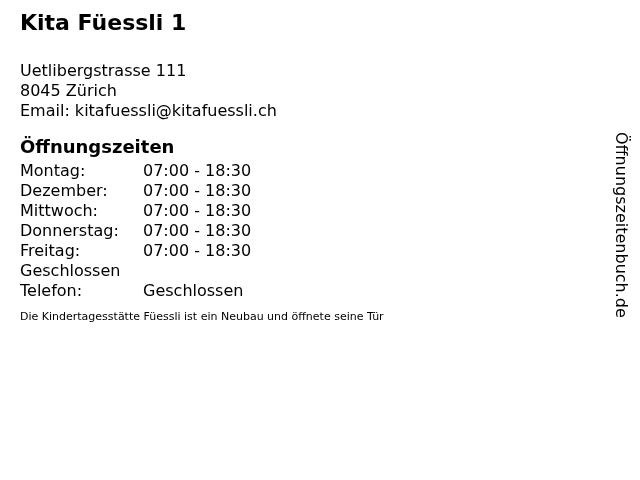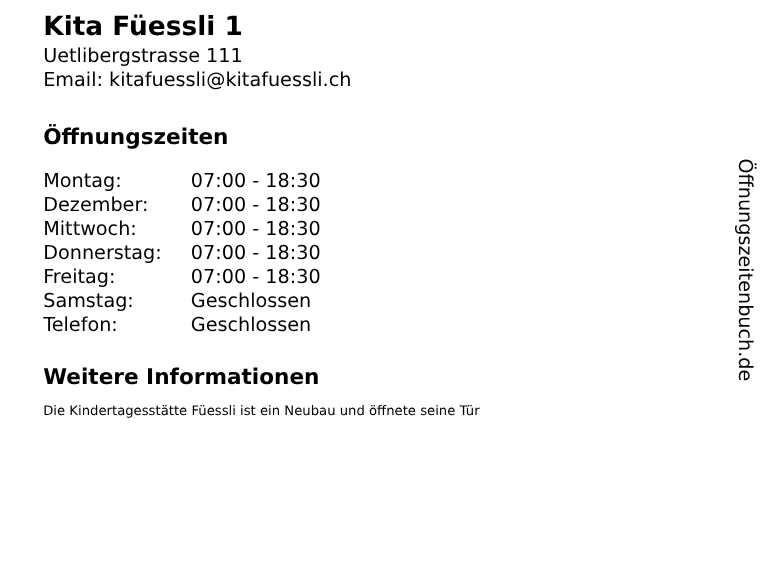--- a/index.html
+++ b/index.html
@@ -6,45 +6,45 @@
   html, body { width: 640px; height: 480px; }
   body {
     font-family: "DejaVu Sans", "Liberation Sans", sans-serif;
     background: #ffffff;
     color: #000000;
     position: relative;
     overflow: hidden;
   }
   .content {
     position: absolute;
-    top: 0; left: 16px;
+    top: 0; left: 0;
     width: 610px;
     padding: 9px 0 0 20px;
   }
   .page-title {
     font-size: 22px;
     line-height: 28px;
     font-weight: bold;
     white-space: nowrap;
   }
   .contact {
-    margin-top: 0;
+    margin-top: 24px;
     font-size: 16px;
     line-height: 20px;
   }
   .contact div { white-space: nowrap; }
   .section-heading {
     font-size: 18px;
     line-height: 24px;
     font-weight: bold;
     white-space: nowrap;
   }
-  .hours-heading { margin-top: 26px; }
+  .hours-heading { margin-top: 14px; }
   .hours-list {
-    margin-top: 14px;
+    margin-top: 2px;
     font-size: 16px;
     line-height: 20px;
   }
   .hours-row {
     display: grid;
     grid-template-columns: 123px auto;
   }
   .hours-row span { white-space: nowrap; }
   .info-heading { margin-top: 22px; }
   .info-paragraph {
@@ -67,20 +67,21 @@
 </style>
 </head>
 <body>
 
 <div class="content">
 
   <div class="page-title">Kita Füessli 1</div>
 
   <div class="contact">
     <div>Uetlibergstrasse 111</div>
+    <div>8045 Zürich</div>
     <div>Email: kitafuessli@kitafuessli.ch</div>
   </div>
 
   <div class="section-heading hours-heading">Öffnungszeiten</div>
 
   <div class="hours-list">
     <div class="hours-row">
       <span>Montag:</span>
       <span>07:00 - 18:30</span>
     </div>
@@ -94,30 +95,28 @@
     </div>
     <div class="hours-row">
       <span>Donnerstag:</span>
       <span>07:00 - 18:30</span>
     </div>
     <div class="hours-row">
       <span>Freitag:</span>
       <span>07:00 - 18:30</span>
     </div>
     <div class="hours-row">
-      <span>Samstag:</span>
       <span>Geschlossen</span>
     </div>
     <div class="hours-row">
       <span>Telefon:</span>
       <span>Geschlossen</span>
     </div>
   </div>
 
-  <div class="section-heading info-heading">Weitere Informationen</div>
 
   <div class="info-paragraph">
     <div>Die Kindertagesstätte Füessli ist ein Neubau und öffnete seine Tür</div>
   </div>
 
 </div>
 
 <div class="watermark">Öffnungszeitenbuch.de</div>
 
 </body></html>

